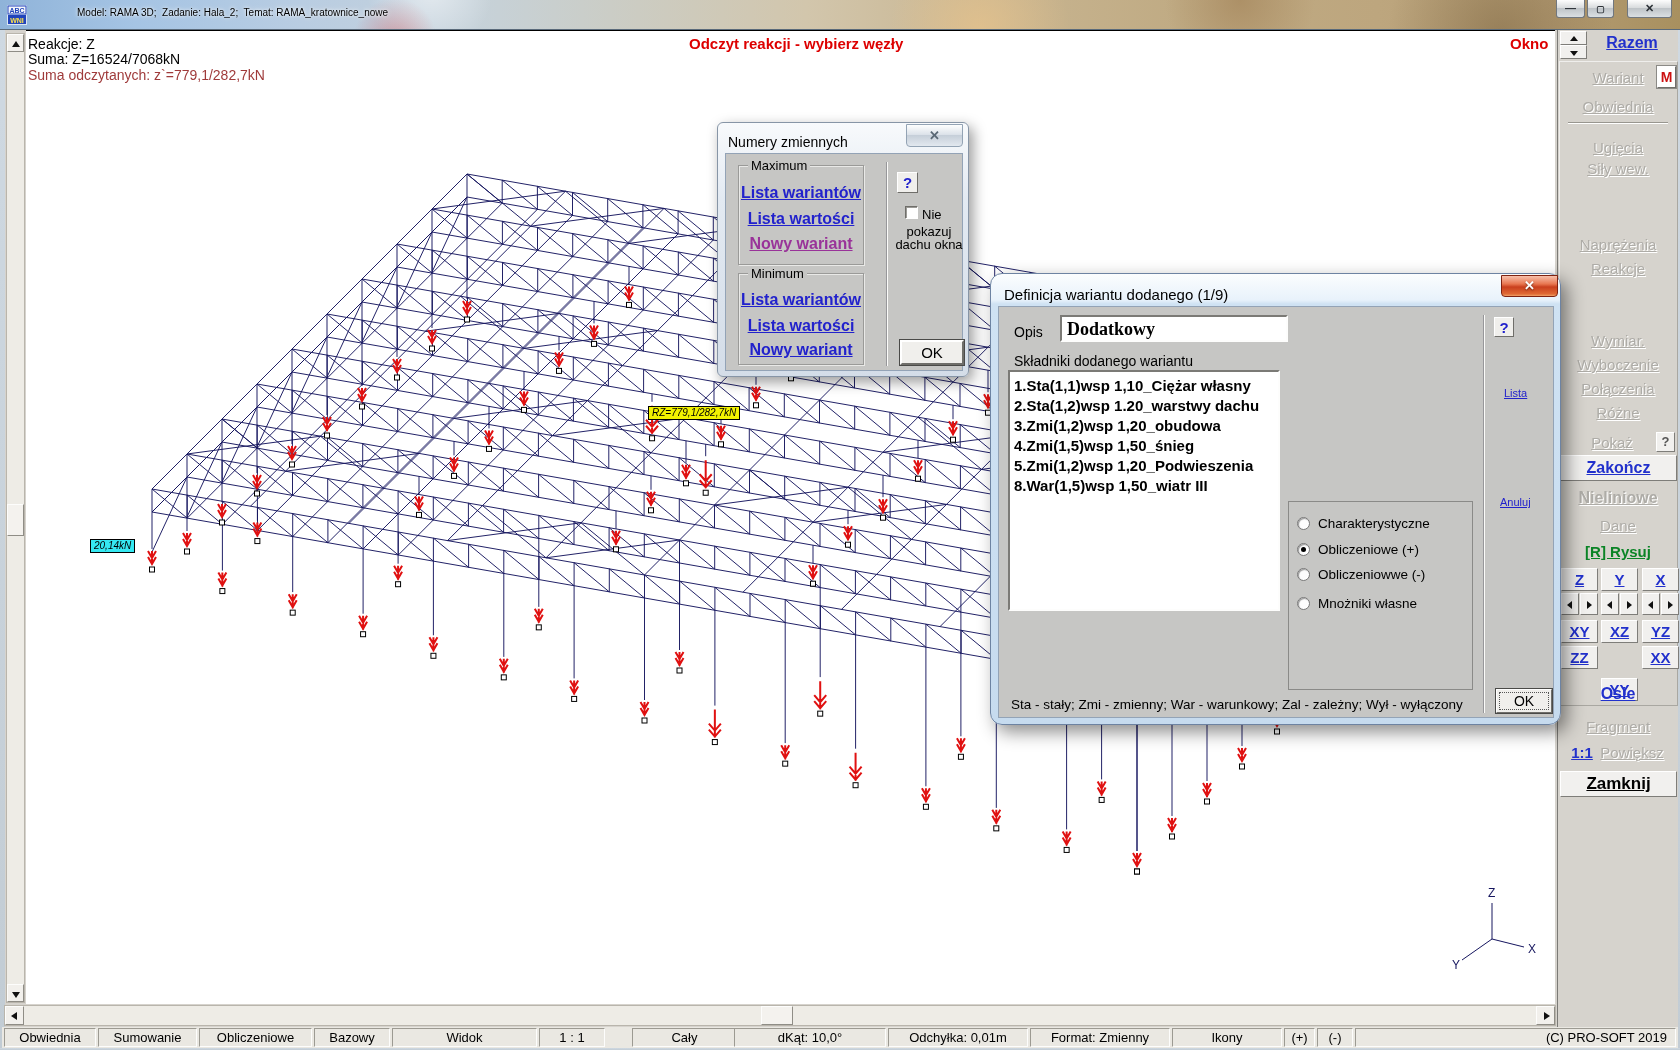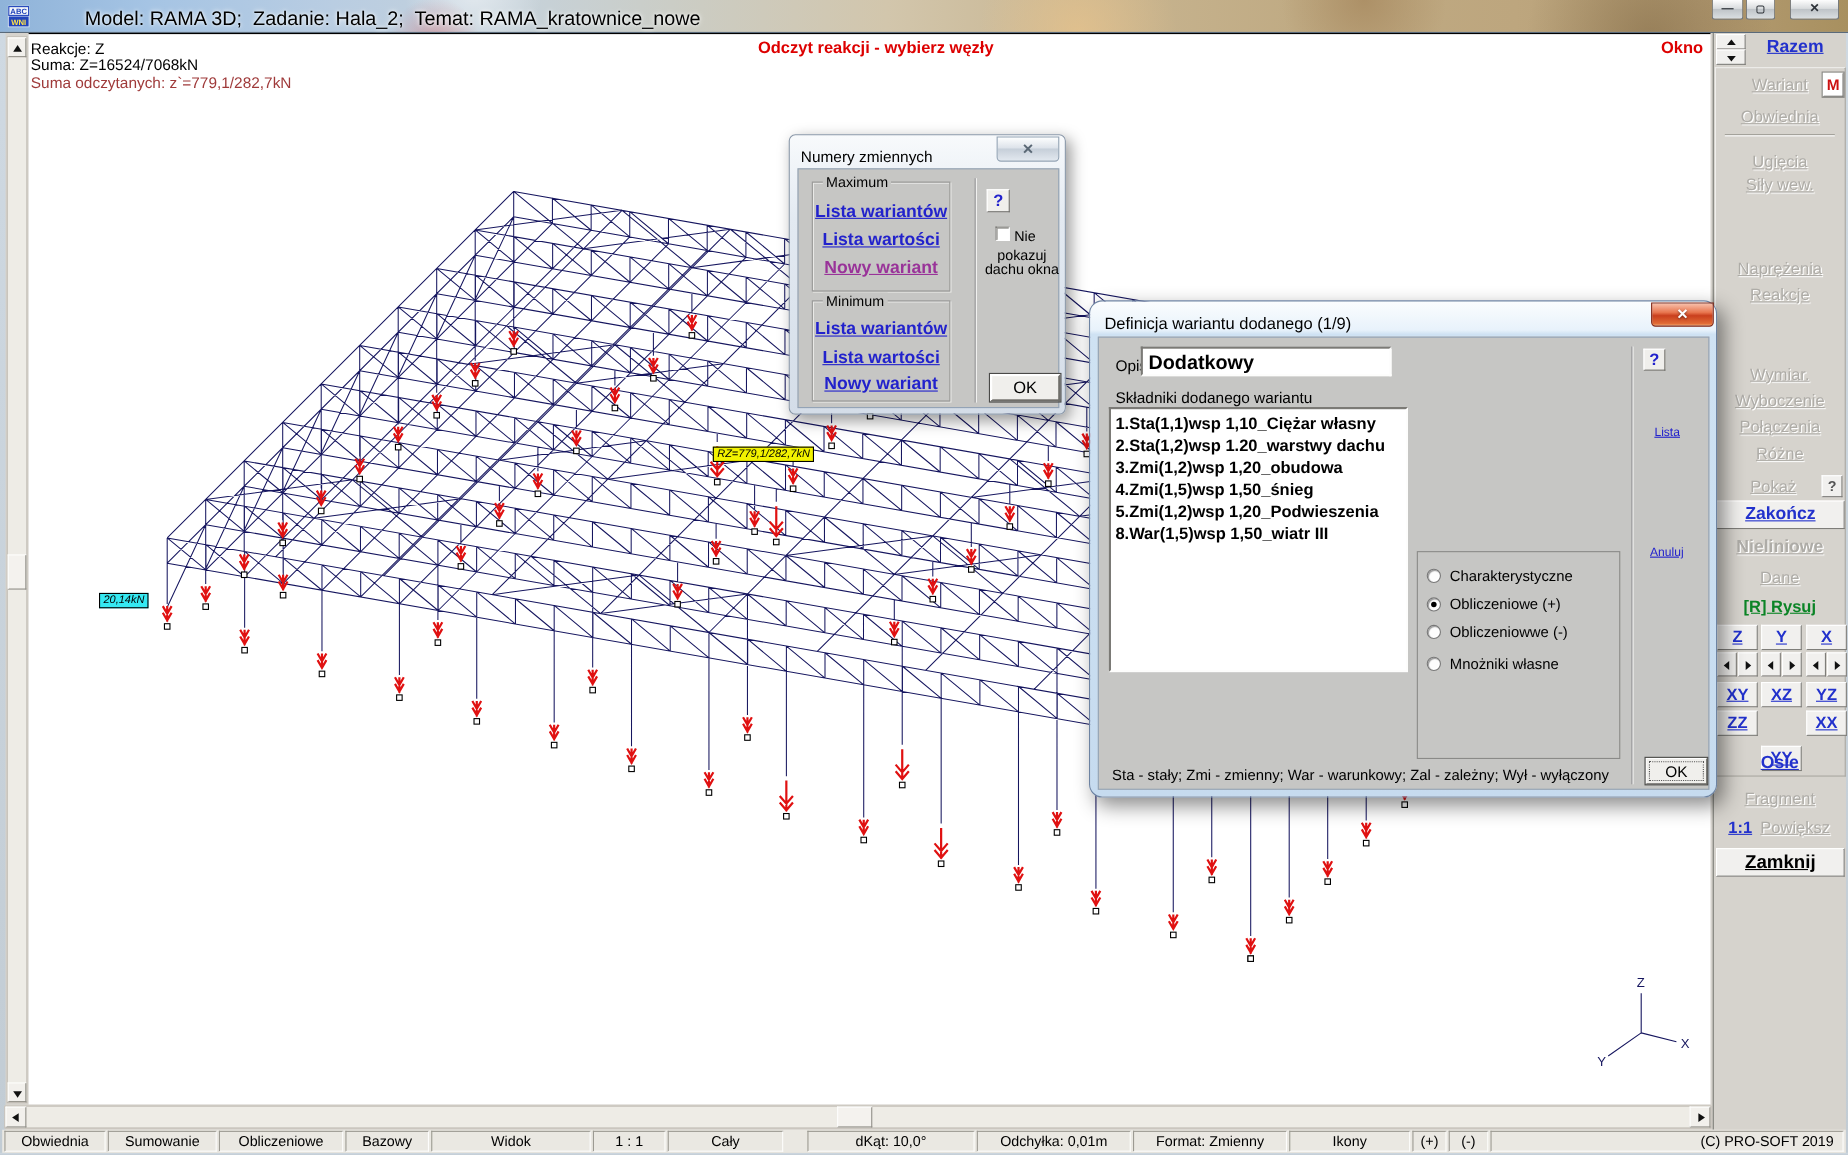--- a/index.html
+++ b/index.html
@@ -12,21 +12,21 @@
     background:
       radial-gradient(circle 60px at 395px 40px, rgba(220,60,60,.35), rgba(220,60,60,0) 70%),
       radial-gradient(circle 90px at 430px -10px, rgba(255,255,255,.55), rgba(255,255,255,0) 70%),
       radial-gradient(circle 120px at 980px 30px, rgba(233,196,140,.7), rgba(233,196,140,0) 75%),
       radial-gradient(circle 100px at 1240px 0px, rgba(168,138,96,.8), rgba(190,160,110,0) 75%),
       radial-gradient(circle 150px at 1500px 35px, rgba(120,96,60,.5), rgba(140,110,70,0) 75%),
       linear-gradient(90deg,#8fb3d9 0%, #a5c4e4 8%, #b9cde2 18%, #c6d2da 28%, #ccccc2 38%, #d2c6ac 48%, #c9b692 58%, #c0ab84 70%, #bda67e 82%, #b49c74 92%, #a8905f 100%);
     border-bottom:1px solid #5a6a7a;
   }
   #title-icon { left:7px; top:5px; width:20px; height:20px; }
-  #title-text { left:33px; top:7px; font-size:18px; color:#000; white-space:pre;
+  #title-text { left:33px; top:7px; font-size:10px; color:#000; white-space:pre;
     text-shadow:0 0 3px rgba(255,255,255,.9), 0 0 6px rgba(255,255,255,.7);padding-left:44px; }
   .winbtn { top:0; height:18px; border:1px solid #70777f; border-top:none;
     background:linear-gradient(#fdfdfd,#d9dcde 45%,#bfc4c8 50%,#dadfe2);
     border-radius:0 0 3px 3px; color:#2d3238; text-align:center; font-size:11px; line-height:16px; font-weight:bold; }
   #btn-min { left:1556px; width:29px; }
   #btn-max { left:1587px; width:27px; }
   #btn-close { left:1627px; width:45px; }
 
   
   .winframe { background:linear-gradient(#cfd9e2,#c2ccd4); }
@@ -296,21 +296,21 @@
   </div>
 </div>
 
 <div id="statusbar" class="abs">
   <div class="st-cell" style="left:2px;width:92px;">Obwiednia</div>
   <div class="st-cell" style="left:96px;width:99px;">Sumowanie</div>
   <div class="st-cell" style="left:197px;width:113px;">Obliczeniowe</div>
   <div class="st-cell" style="left:312px;width:76px;">Bazowy</div>
   <div class="st-cell" style="left:390px;width:145px;">Widok</div>
   <div class="st-cell" style="left:537px;width:66px;">1 : 1</div>
-  <div class="st-cell" style="left:605px;width:105px;">Cały</div>
+  <div class="st-cell" style="left:630px;width:105px;">Cały</div>
   <div class="st-cell" style="left:732px;width:152px;">dKąt: 10,0°</div>
   <div class="st-cell" style="left:886px;width:140px;">Odchyłka: 0,01m</div>
   <div class="st-cell" style="left:1028px;width:140px;">Format: Zmienny</div>
   <div class="st-cell" style="left:1170px;width:110px;">Ikony</div>
   <div class="st-cell" style="left:1282px;width:31px;">(+)</div>
   <div class="st-cell" style="left:1315px;width:36px;">(-)</div>
   <div class="st-cell" style="left:1353px;width:321px;text-align:right;padding-right:8px;">(C) PRO-SOFT 2019</div>
 </div>
 
 <div class="abs dlg-frame1" style="left:717px;top:122px;width:252px;height:255px;">
@@ -345,21 +345,21 @@
     </div>
   </div>
 </div>
 
 <div class="abs dlg-frame2" style="left:990px;top:273px;width:571px;height:452px;">
   <span class="dlg-title" style="left:13px;top:12px;font-size:15px;">Definicja wariantu dodanego (1/9)</span>
   <div id="d2-close" class="dlg-close"><span>✕</span></div>
   <div class="dlg-client" style="left:7px;top:32px;width:556px;height:412px;">
 
     <span style="position:absolute;left:15px;top:17px;font-size:14px;">Opis</span>
-    <div id="d2-input" style="left:38px;top:8px;width:228px;height:27px;">
+    <div id="d2-input" style="left:61px;top:8px;width:228px;height:27px;font-family:Liberation Serif, serif;">
       <span class="txt">Dodatkowy</span>
     </div>
 
     <span style="position:absolute;left:15px;top:46px;font-size:14px;">Składniki dodanego wariantu</span>
     <div id="d2-list" style="left:9px;top:63px;width:272px;height:241px;">
       <div style="padding-top:4px;">
         <div class="li">1.Sta(1,1)wsp 1,10_Ciężar własny</div>
         <div class="li">2.Sta(1,2)wsp 1.20_warstwy dachu</div>
         <div class="li">3.Zmi(1,2)wsp 1,20_obudowa</div>
         <div class="li">4.Zmi(1,5)wsp 1,50_śnieg</div>

